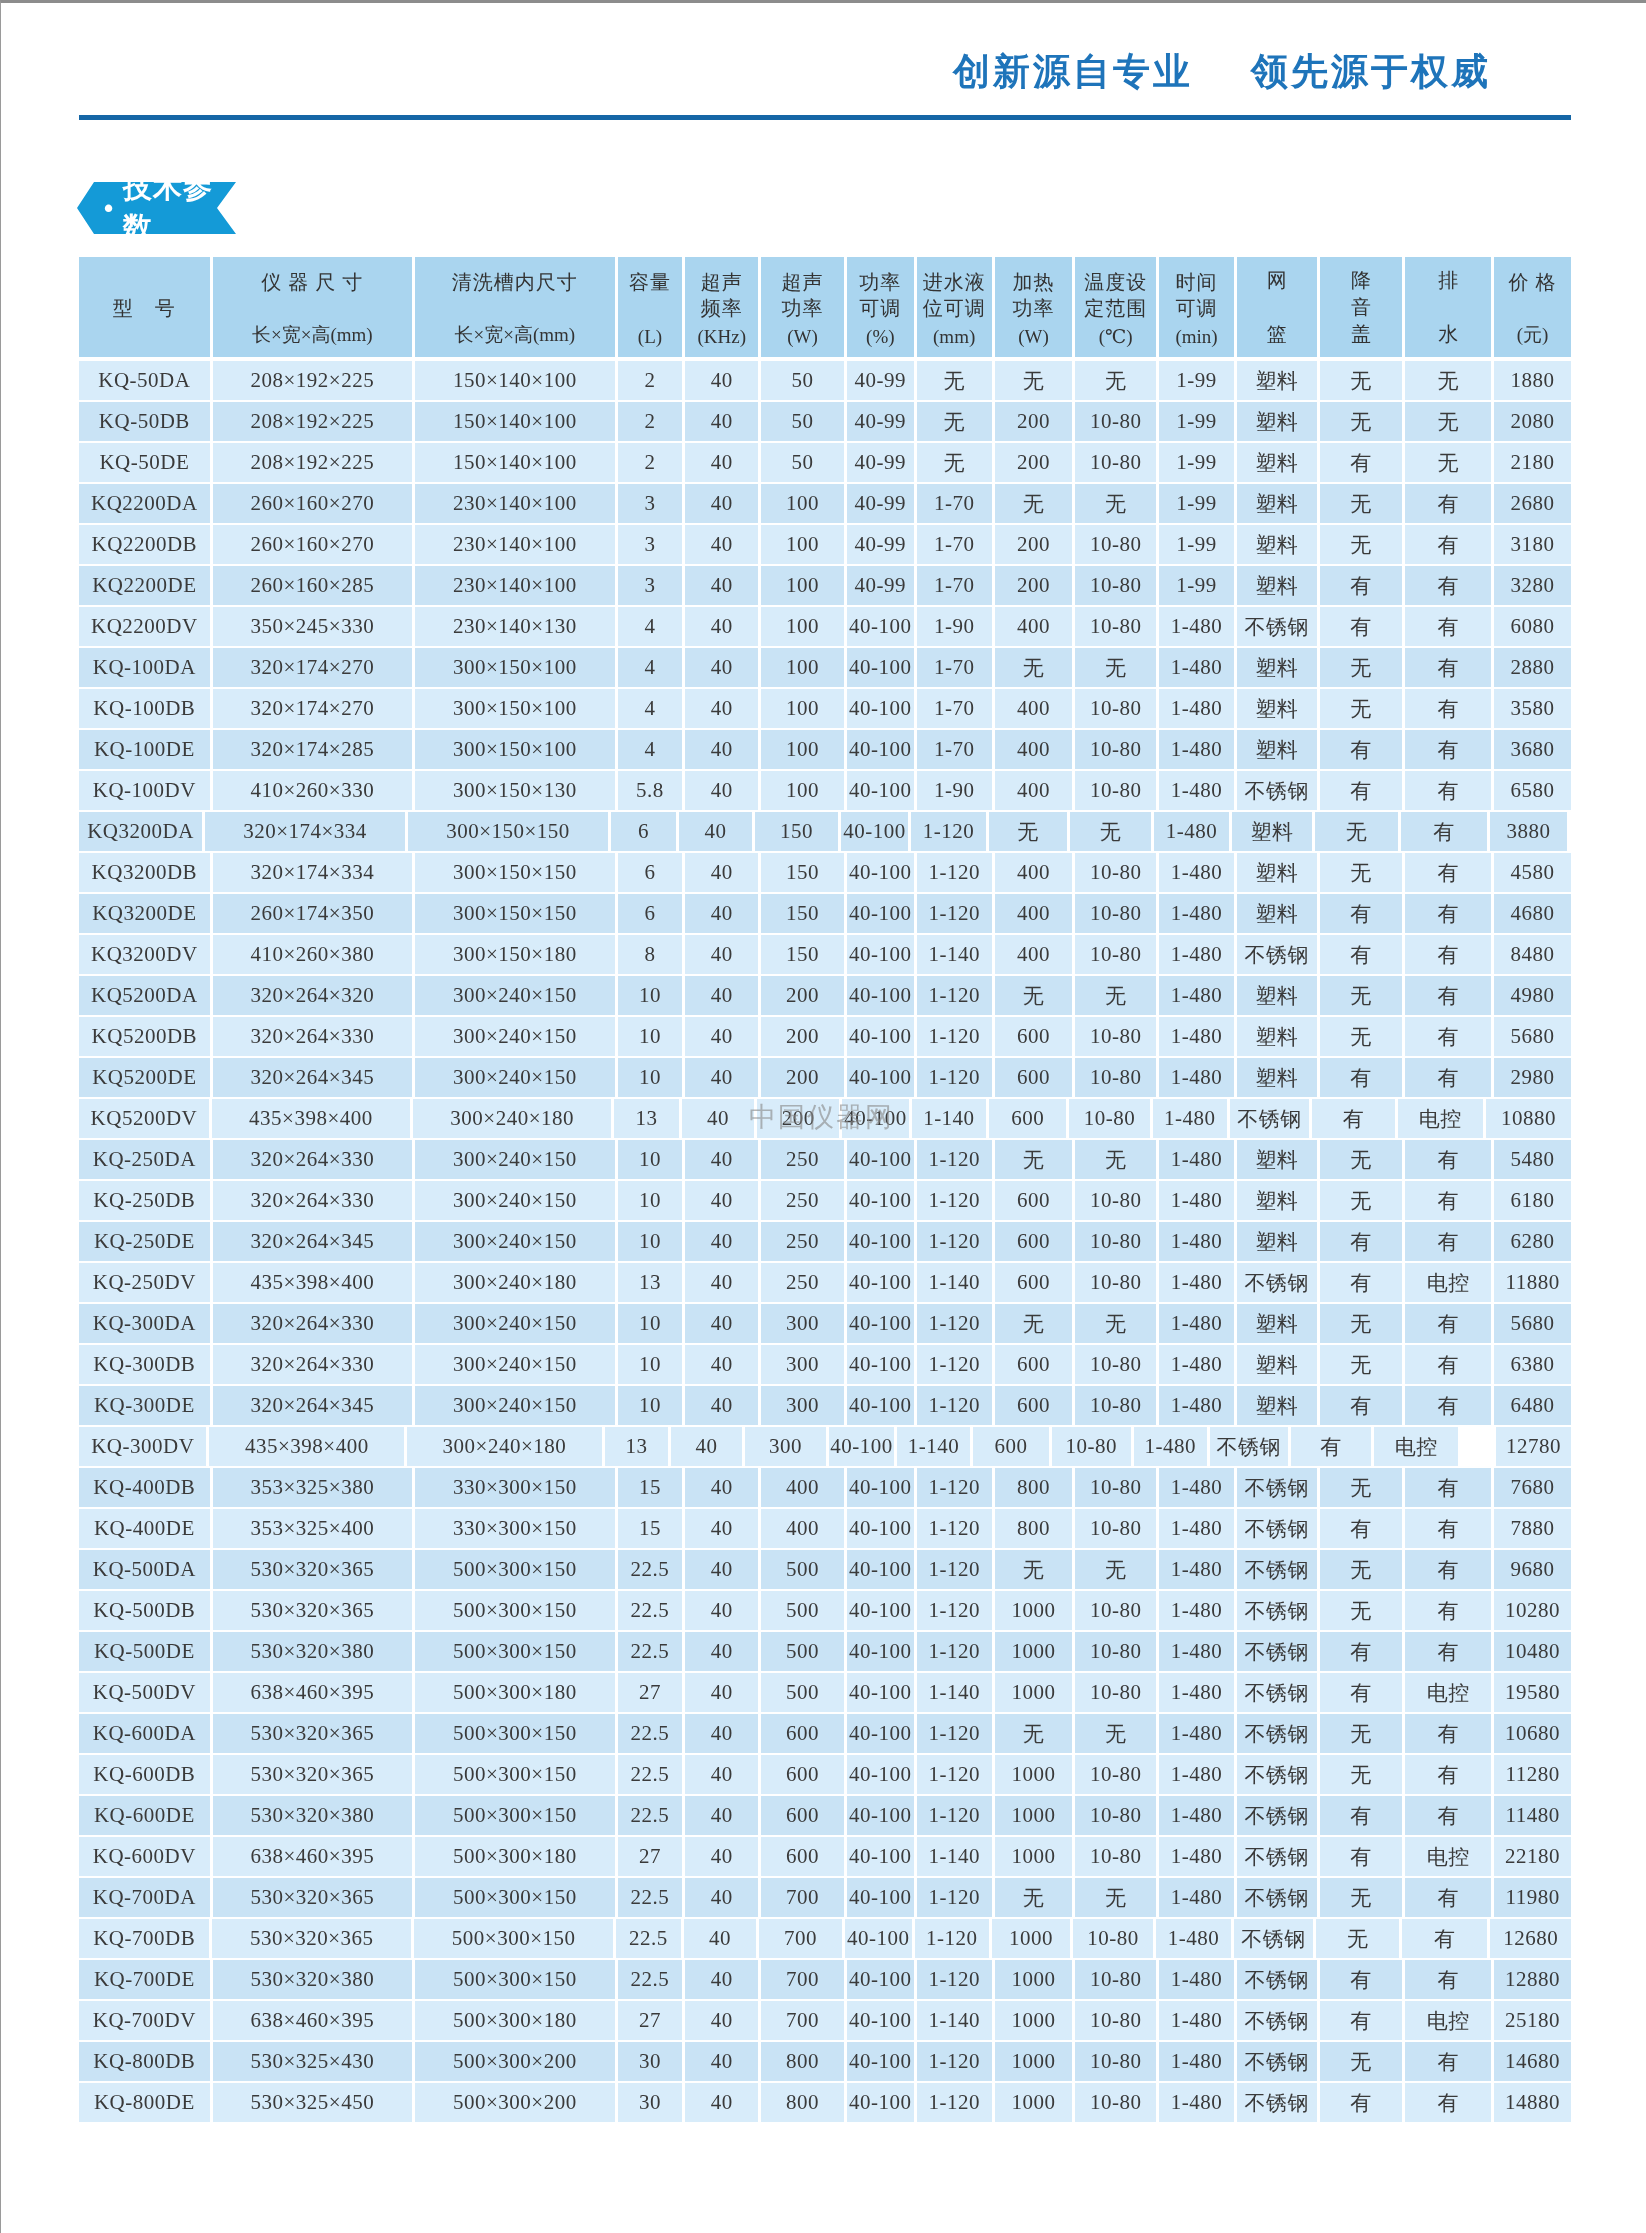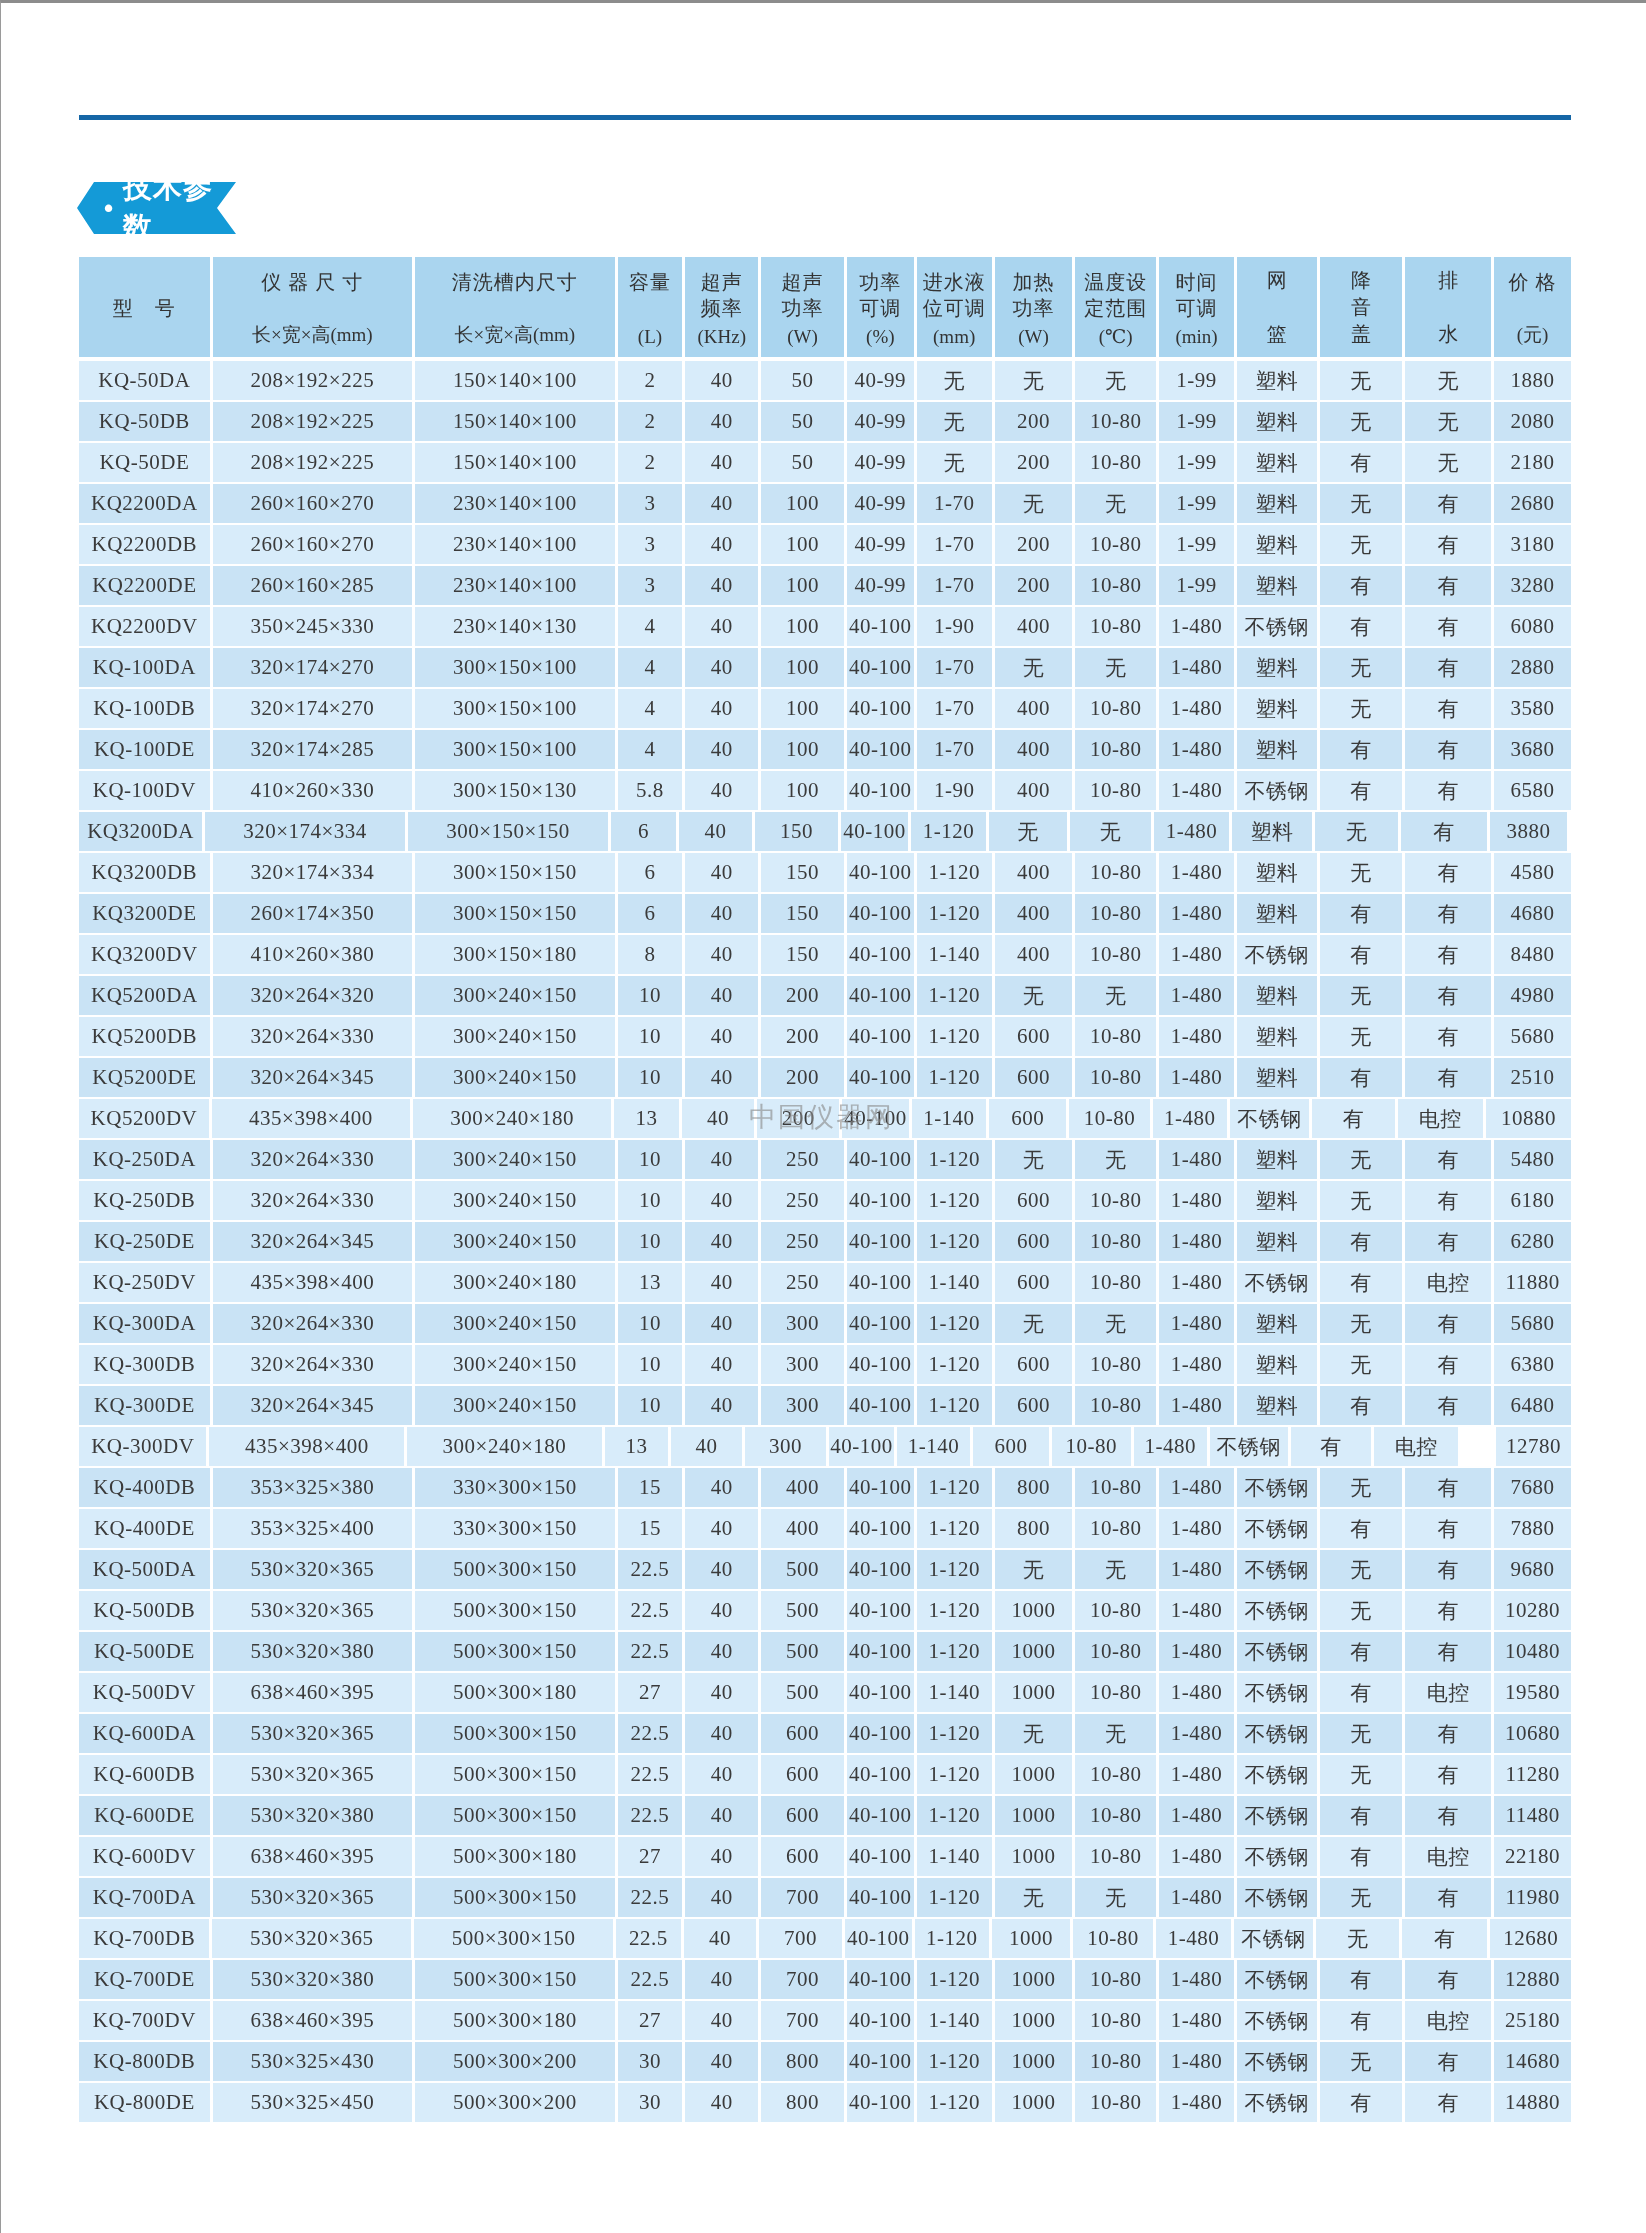--- a/index.html
+++ b/index.html
@@ -70,20 +70,23 @@
     color:#fff;font-family:"Liberation Sans","DejaVu Sans",sans-serif;font-weight:bold;
   }
   .footer-notice{font-size:26px;letter-spacing:3px;}
   .page-number{font-size:30px;letter-spacing:1px;}
 </style>
 </head>
 <body>
 
 <div class="page">
 
+  <div class="slogan">
+    <span>创新源自专业</span><span class="slogan-gap"></span><span>领先源于权威</span>
+  </div>
 
   <div class="rule"></div>
 
   <div class="badge">
     <span class="bullet">•</span>
     <span>技术参数</span>
   </div>
 
   <div class="spec-table" id="spec-table">
       <div class="t-header">
@@ -445,21 +448,21 @@
         <div class="t-cell" style="width: 73px;">40</div>
         <div class="t-cell" style="width: 83px;">200</div>
         <div class="t-cell" style="width: 67px;">40-100</div>
         <div class="t-cell" style="width: 75px;">1-120</div>
         <div class="t-cell" style="width: 78px;">600</div>
         <div class="t-cell" style="width: 81px;">10-80</div>
         <div class="t-cell" style="width: 75px;">1-480</div>
         <div class="t-cell" style="width: 80px;">塑料</div>
         <div class="t-cell" style="width: 83px;">有</div>
         <div class="t-cell" style="width: 86px;">有</div>
-        <div class="t-cell" style="width: 77px;">2510</div>
+        <div class="t-cell" style="width: 77px;">2980</div>
       </div>
       <div class="t-row light">
         <div class="t-cell" style="width: 131px;">KQ5200DV</div>
         <div class="t-cell" style="width: 200px;">435×398×400</div>
         <div class="t-cell" style="width: 200px;">300×240×180</div>
         <div class="t-cell" style="width: 65px;">13</div>
         <div class="t-cell" style="width: 73px;">40</div>
         <div class="t-cell" style="width: 83px;">200</div>
         <div class="t-cell" style="width: 67px;">40-100</div>
         <div class="t-cell" style="width: 75px;">1-140</div>

